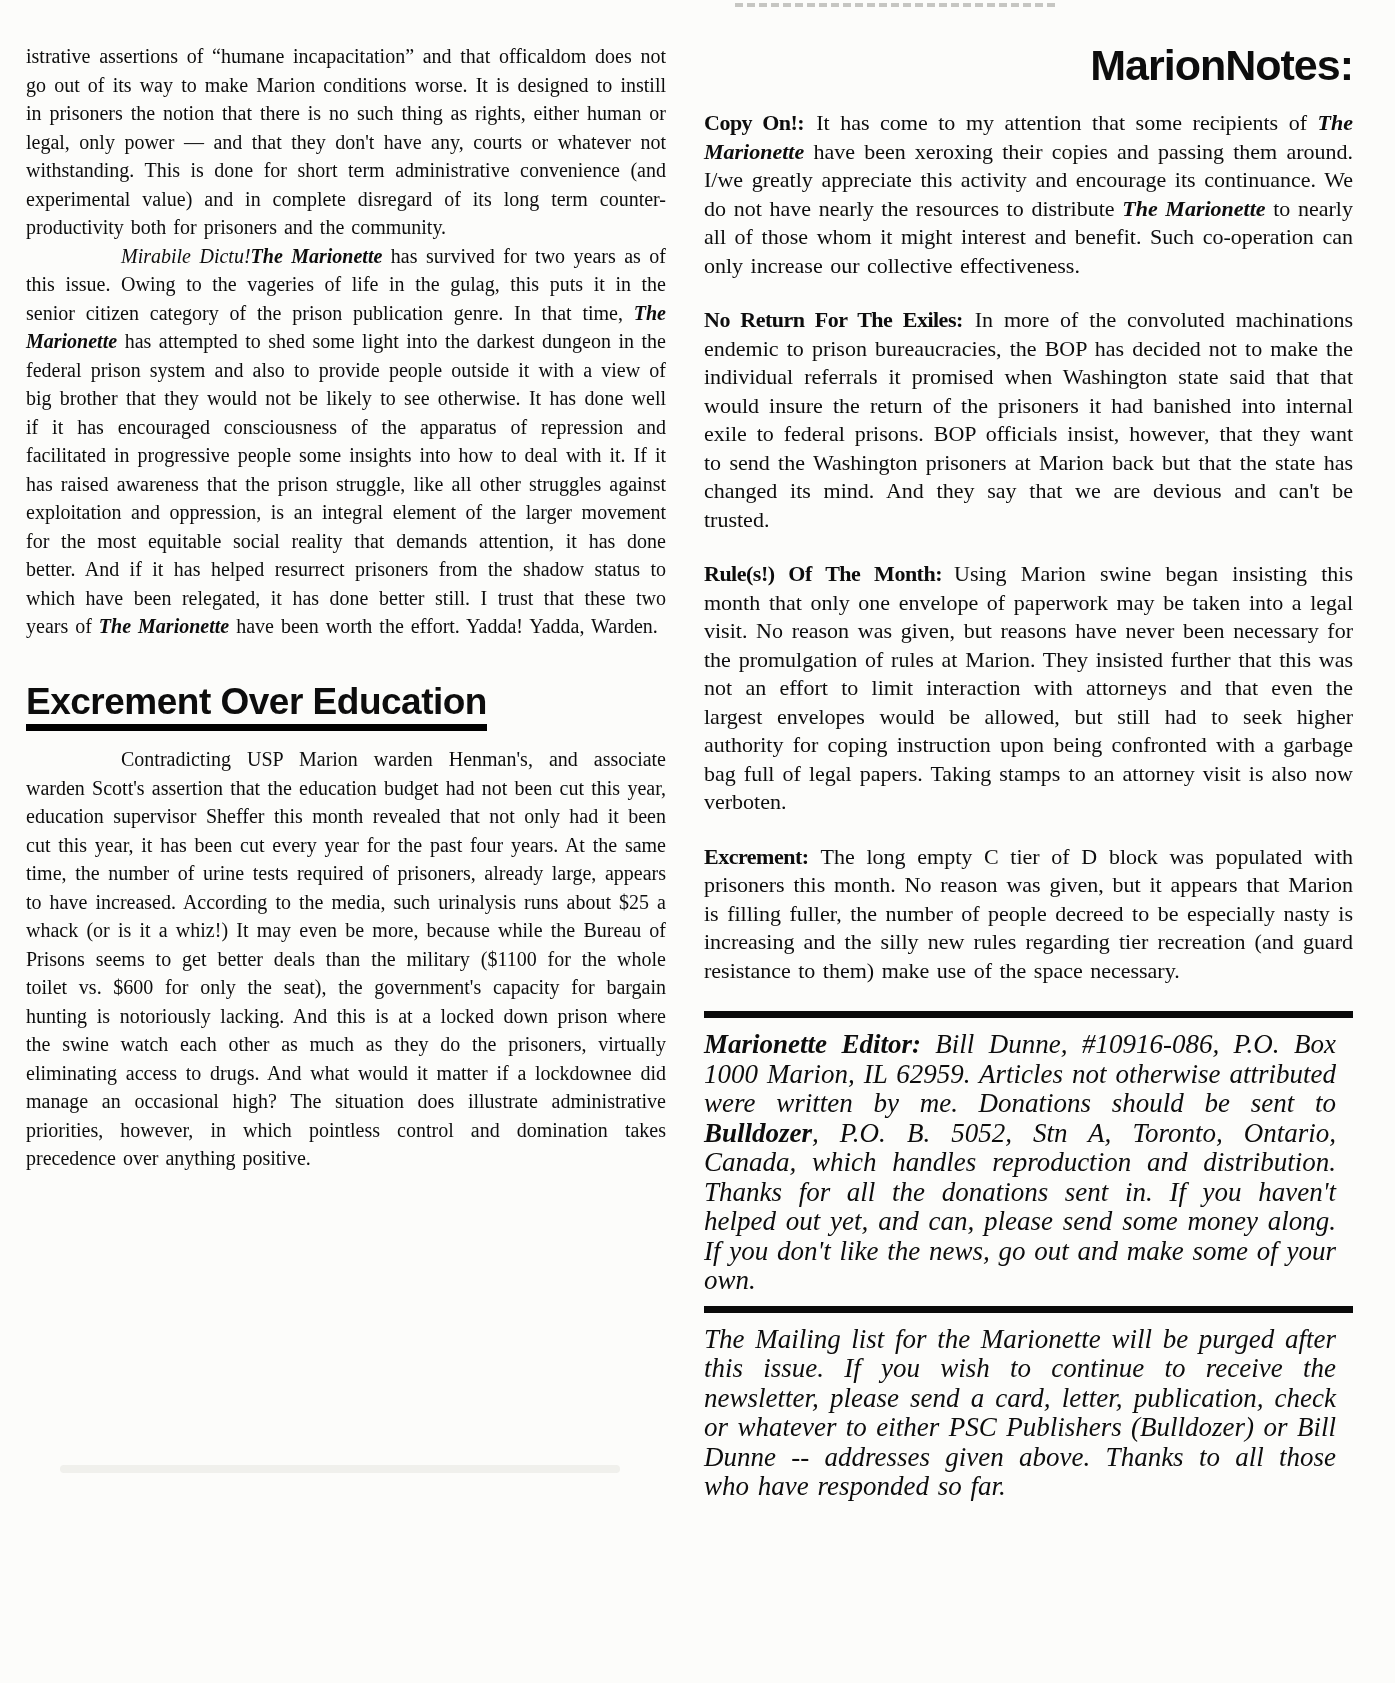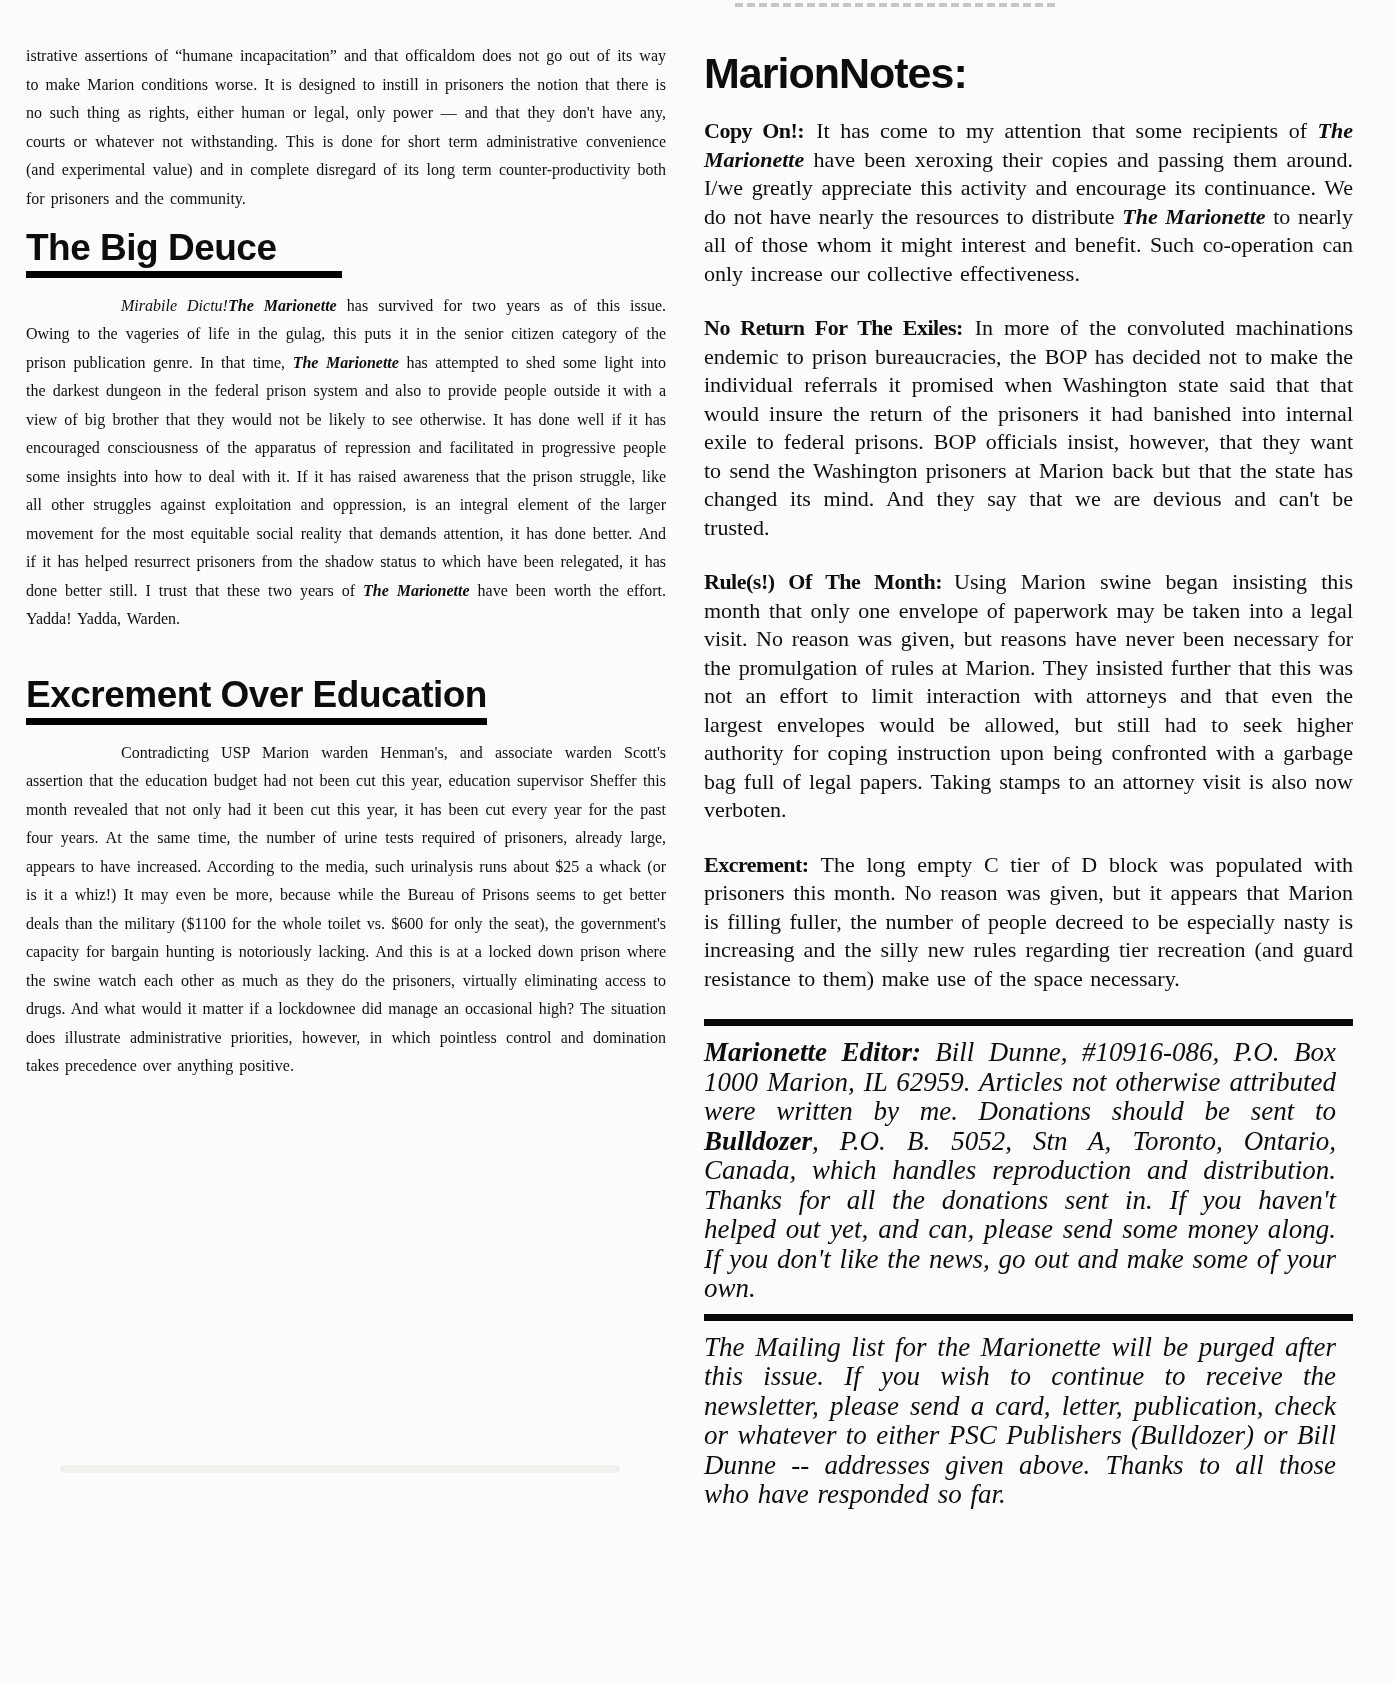--- a/index.html
+++ b/index.html
@@ -39,21 +39,21 @@
     display: flex;
     align-items: flex-start;
     padding: 42px 42px 0 26px;
     gap: 38px;
   }
   .col-left  { width: 640px; }
   .col-right { width: 649px; }
 
   .body-text {
     margin: 0;
-    font-size: 16px;
+    font-size: 20px;
     line-height: 28.5px;
     text-align: justify;
     word-spacing: 2px;
   }
   .indent { text-indent: 95px; }
 
   .col-heading {
     margin: 16px 0 14px 0;
     font-family: "Liberation Sans", sans-serif;
     font-weight: bold;
@@ -61,26 +61,26 @@
     letter-spacing: -0.5px;
     line-height: 1.05;
     display: inline-block;
     border-bottom: 7px solid #000;
     padding-bottom: 3px;
   }
   .heading-extended { padding-right: 65px; }
   .heading-gap { margin-top: 42px; }
 
   .notes-title {
-    margin: 8px 0 20px 0;
+    margin: 0 0 20px 0;
     font-family: "Liberation Sans", sans-serif;
     font-weight: bold;
     font-size: 43px;
     letter-spacing: -1px;
-    text-align: left;
+    text-align: right;
     line-height: 1.1;
   }
   .note-para {
     margin: 0 0 26px 0;
     font-size: 22px;
     line-height: 28.5px;
     text-align: justify;
     word-spacing: 2px;
   }
   .note-heading {
@@ -108,21 +108,20 @@
 
 <div class="page">
   <div class="scan-line-top"></div>
   <div class="scan-smudge"></div>
 
   <div class="columns">
 
     <div class="col col-left">
       <p class="body-text">istrative assertions of “humane incapacitation” and that officaldom does not go out of its way to make Marion conditions worse. It is designed to instill in prisoners the notion that there is no such thing as rights, either human or legal, only power — and that they don't have any, courts or whatever not withstanding. This is done for short term administrative convenience (and experimental value) and in complete disregard of its long term counter-productivity both for prisoners and the community.</p>
 
-      <h2 class="col-heading heading-extended">The Big Deuce</h2>
 
       <p class="body-text indent rich"><span style="font-style: italic;">Mirabile Dictu!</span><span style="font-weight: bold; font-style: italic;">The Marionette</span><span> has survived for two years as of this issue. Owing to the vageries of life in the gulag, this puts it in the senior citizen category of the prison publication genre. In that time, </span><span style="font-weight: bold; font-style: italic;">The Marionette</span><span> has attempted to shed some light into the darkest dungeon in the federal prison system and also to provide people outside it with a view of big brother that they would not be likely to see otherwise. It has done well if it has encouraged consciousness of the apparatus of repression and facilitated in progressive people some insights into how to deal with it. If it has raised awareness that the prison struggle, like all other struggles against exploitation and oppression, is an integral element of the larger movement for the most equitable social reality that demands attention, it has done better. And if it has helped resurrect prisoners from the shadow status to which have been relegated, it has done better still. I trust that these two years of </span><span style="font-weight: bold; font-style: italic;">The Marionette</span><span> have been worth the effort. Yadda! Yadda, Warden.</span></p>
 
       <h2 class="col-heading heading-gap">Excrement Over Education</h2>
 
       <p class="body-text indent">Contradicting USP Marion warden Henman's, and associate warden Scott's assertion that the education budget had not been cut this year, education supervisor Sheffer this month revealed that not only had it been cut this year, it has been cut every year for the past four years. At the same time, the number of urine tests required of prisoners, already large, appears to have increased. According to the media, such urinalysis runs about $25 a whack (or is it a whiz!) It may even be more, because while the Bureau of Prisons seems to get better deals than the military ($1100 for the whole toilet vs. $600 for only the seat), the government's capacity for bargain hunting is notoriously lacking. And this is at a locked down prison where the swine watch each other as much as they do the prisoners, virtually eliminating access to drugs. And what would it matter if a lockdownee did manage an occasional high? The situation does illustrate administrative priorities, however, in which pointless control and domination takes precedence over anything positive.</p>
     </div>
 
     <div class="col col-right">
       <h1 class="notes-title">MarionNotes:</h1>

